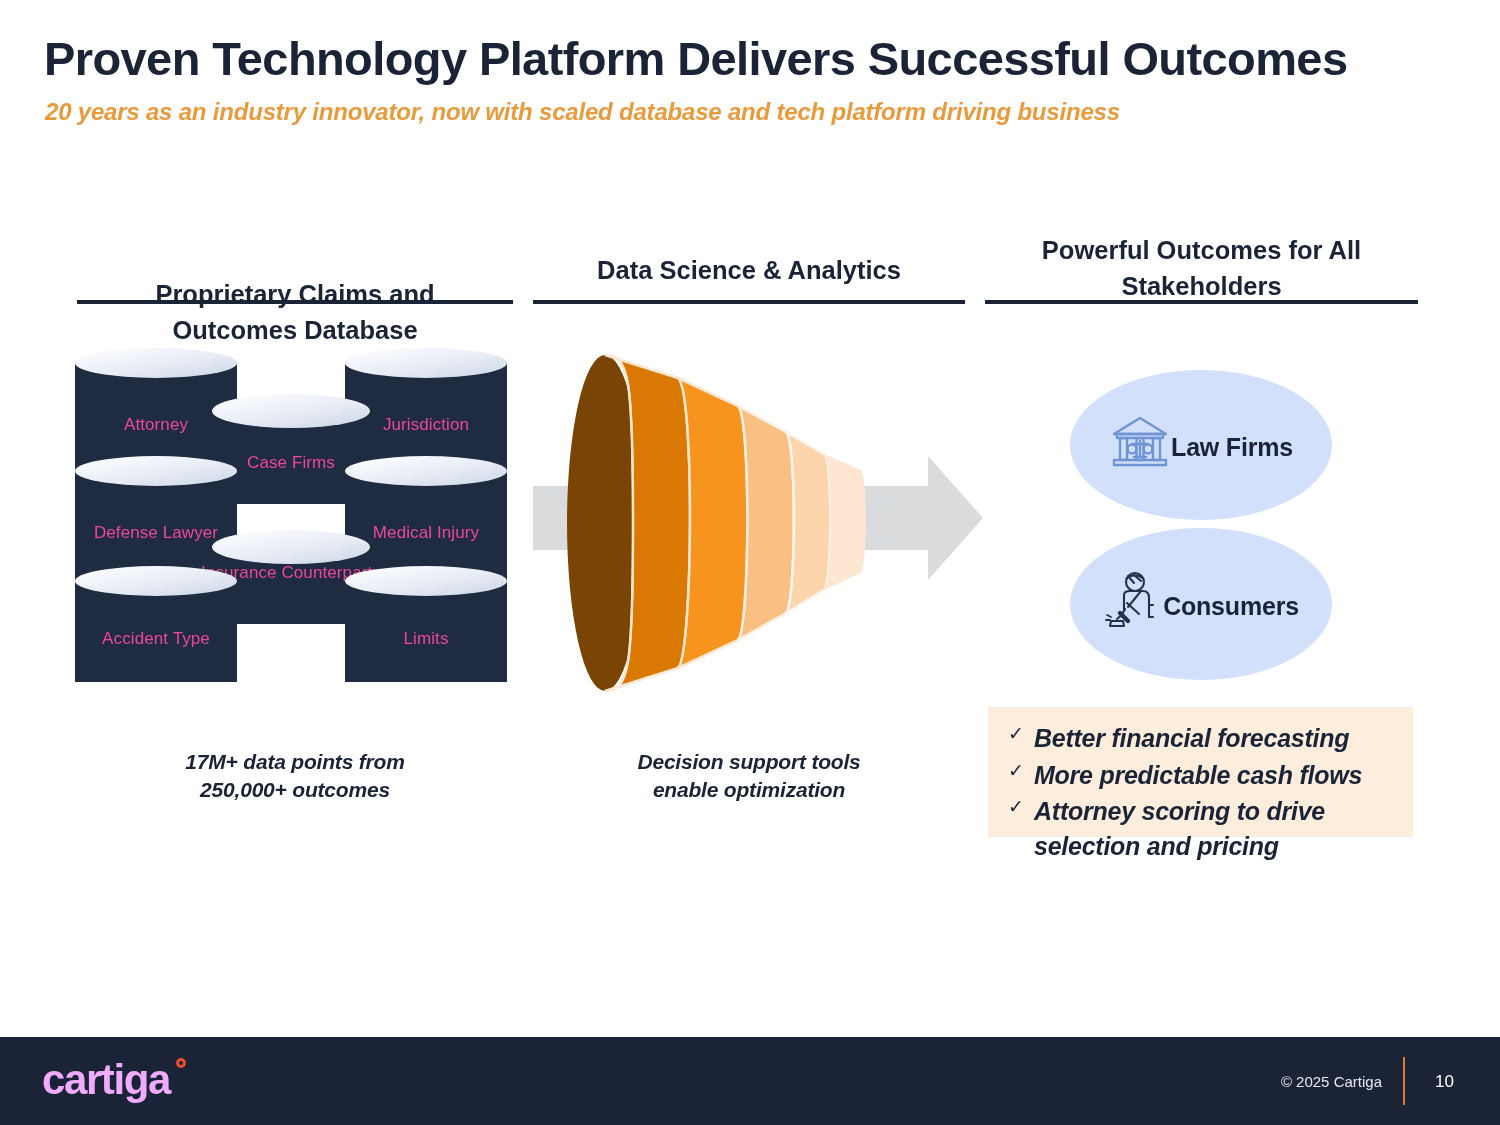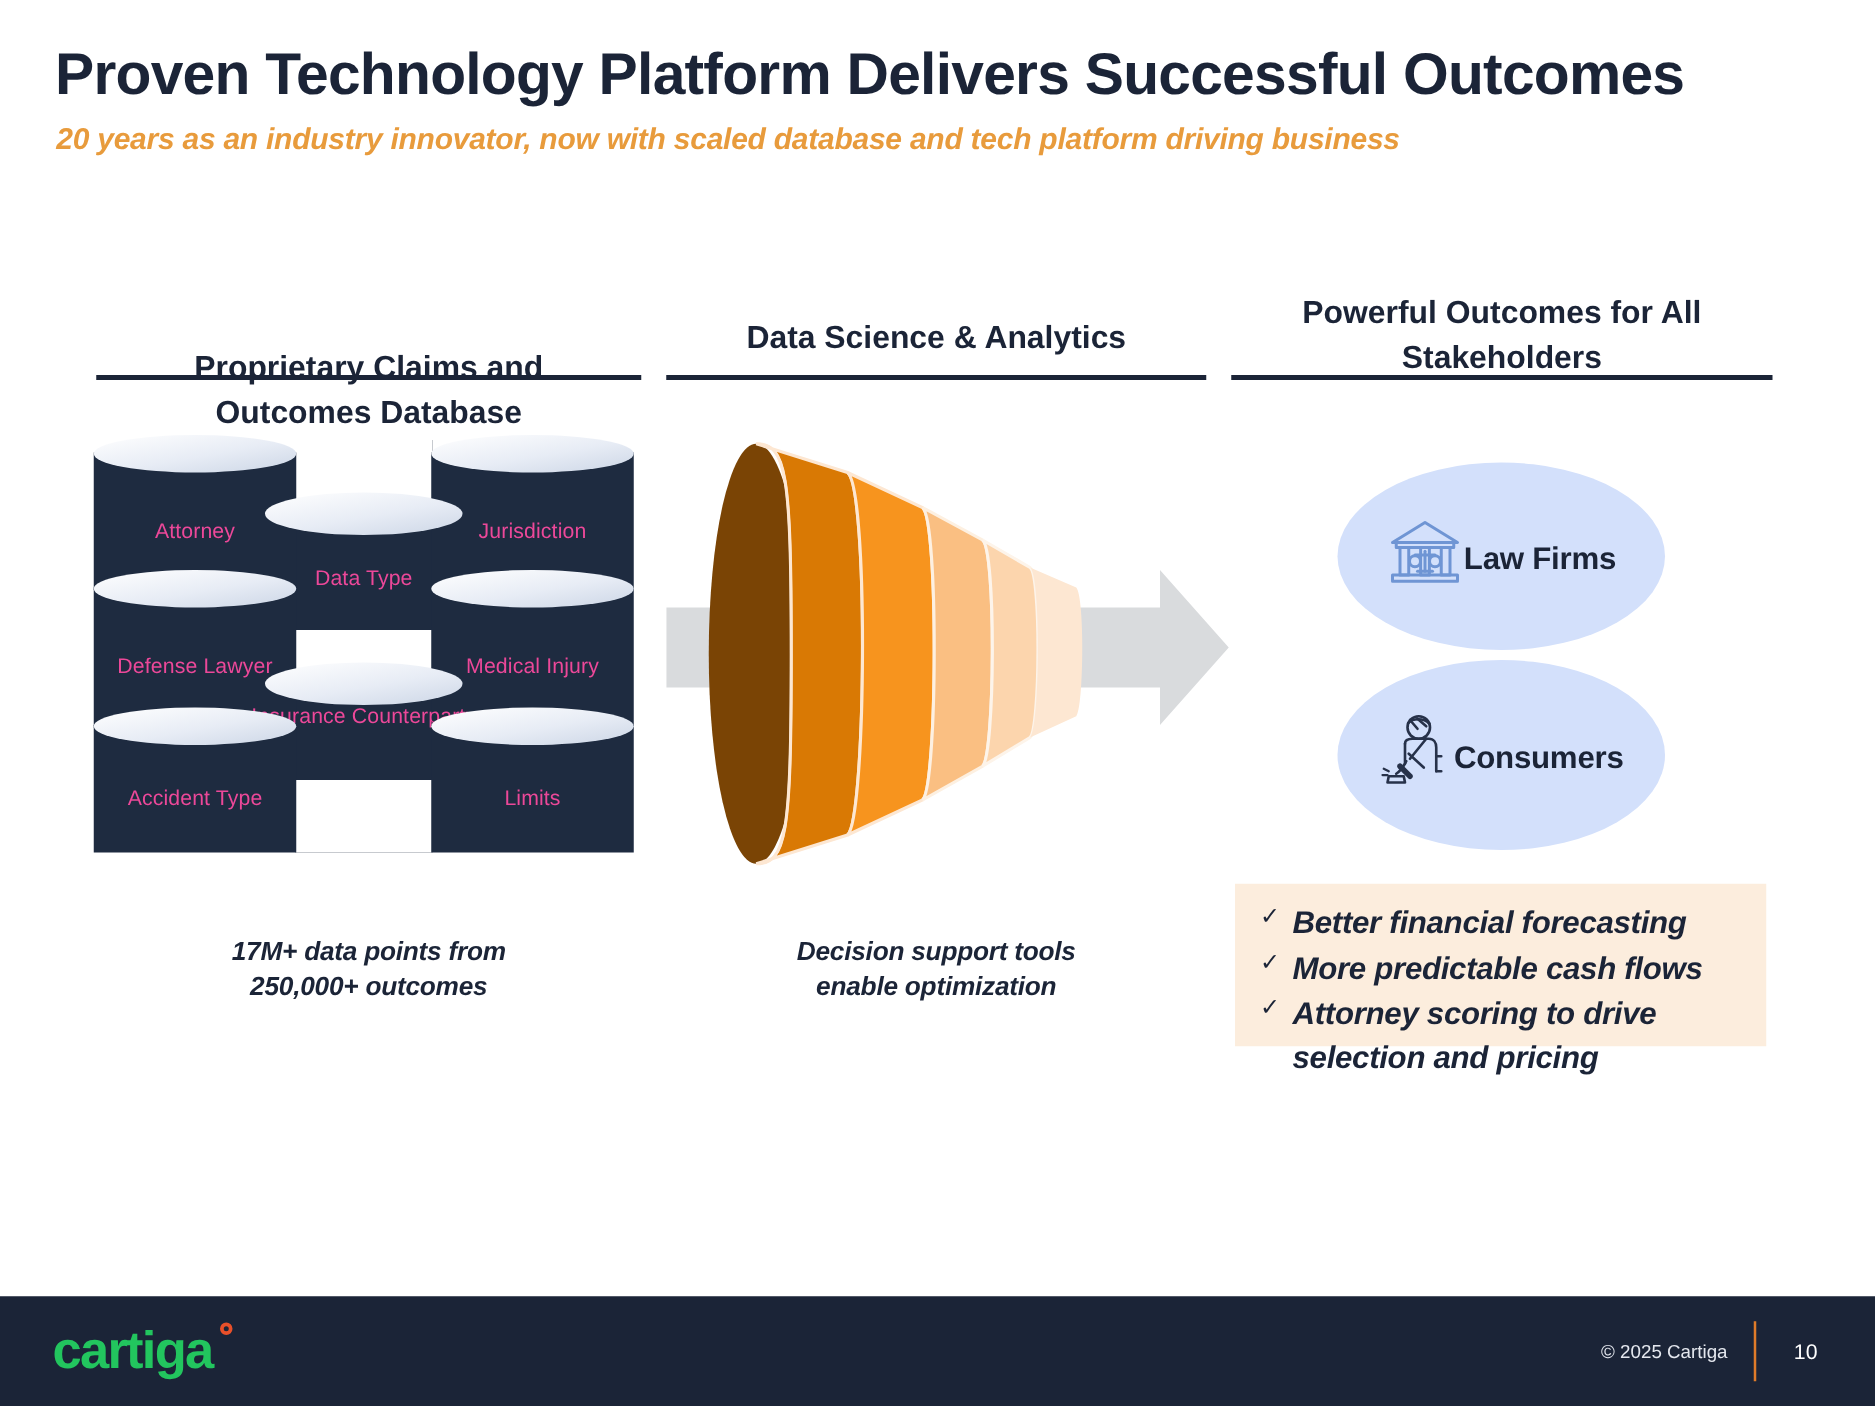--- a/index.html
+++ b/index.html
@@ -170,21 +170,21 @@
     width: 1500px;
     height: 88px;
     background: #1b2437;
   }
   #logo {
     position: absolute;
     left: 42px;
     top: 22px;
     font-size: 42px;
     font-weight: 700;
-    color: #22c55e;
+    color: #f0abfc;
     letter-spacing: -1.4px;
     line-height: 1;
   }
   #logo-dot {
     position: absolute;
     left: 176px;
     top: 21px;
     width: 10px;
     height: 10px;
     border-radius: 50%;
@@ -253,21 +253,21 @@
       <div class="cyl-label" style="top:52px;">Attorney</div>
     </div>
 
     <div class="cyl" style="left:270px; top:10px; width:162px; height:110px;">
       <div class="cyl-top" style="top:-14px; height:30px;"></div>
       <div class="cyl-label" style="top:52px;">Jurisdiction</div>
     </div>
 
     <div style="position:absolute; left:137px; top:42px; width:158px; height:34px; border-radius:50%;
                 background:linear-gradient(170deg,#ffffff 0%,#e7ecf5 55%,#ccd6e6 100%);"></div>
-    <div class="cyl-label" style="left:141px; width:150px; top:100px;">Data Type</div>
+    <div class="cyl-label" style="left:141px; width:150px; top:100px;">Case Firms</div>
 
     <div class="cyl" style="left:0px; top:118px; width:162px; height:112px;">
       <div class="cyl-top" style="top:-14px; height:30px;"></div>
       <div class="cyl-label" style="top:52px;">Defense Lawyer</div>
     </div>
 
     <div class="cyl" style="left:270px; top:118px; width:162px; height:112px;">
       <div class="cyl-top" style="top:-14px; height:30px;"></div>
       <div class="cyl-label" style="top:52px;">Medical Injury</div>
     </div>

